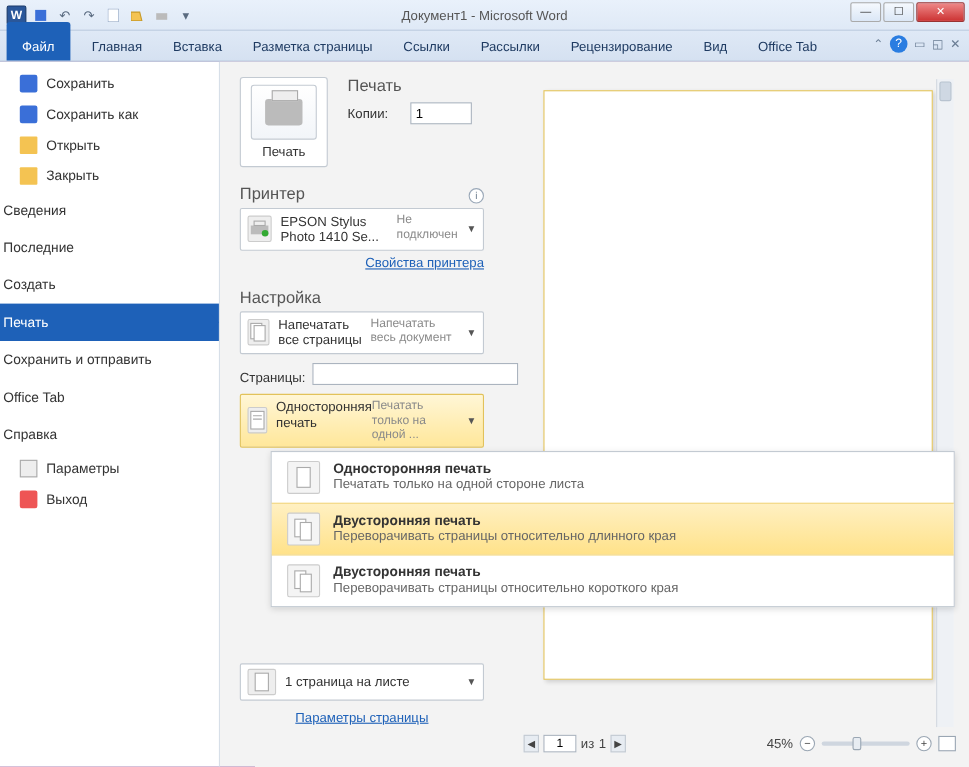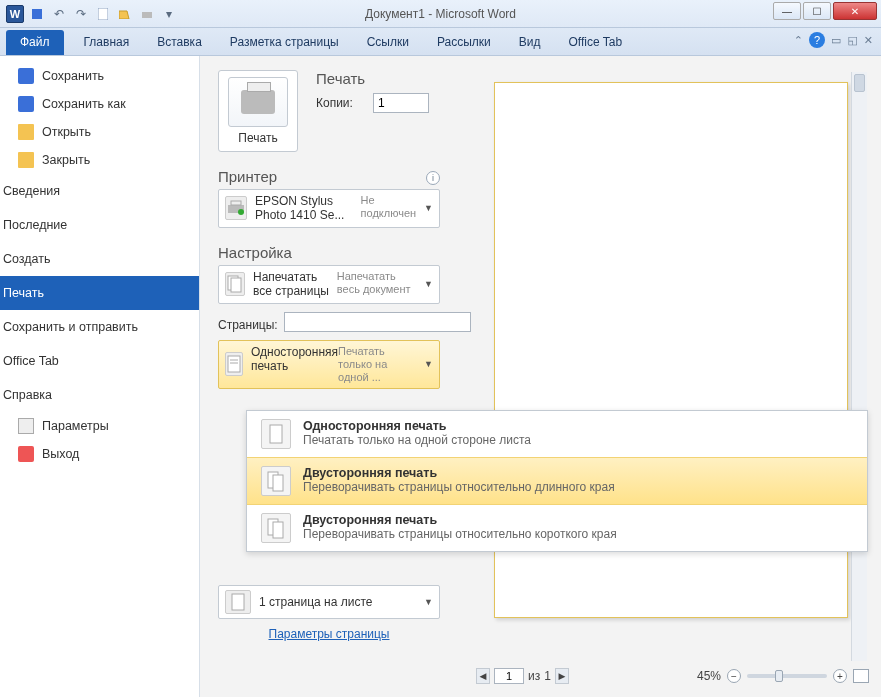--- a/index.html
+++ b/index.html
@@ -12,21 +12,21 @@
   .qat-btn { width: 18px; height: 18px; display: flex; align-items: center; justify-content: center; color: #5a6b80; border-radius: 2px; }
   .title-text { position: absolute; left: 50%; transform: translateX(-50%); font-size: 12px; color: #555; }
   .win-controls { position: absolute; right: 4px; top: 2px; display: flex; gap: 2px; }
   .win-btn { width: 28px; height: 18px; display: flex; align-items: center; justify-content: center; font-size: 10px; border: 1px solid #aaa; border-radius: 2px; }
   .win-min { background: linear-gradient(#f5f9fe,#dbe7f6); }
   .win-max { background: linear-gradient(#f5f9fe,#dbe7f6); }
   .win-close { background: linear-gradient(#e88,#c33); color: #fff; border-color: #933; width: 44px; }
 
   
   .ribbon { height: 28px; background: linear-gradient(#dfe9f6,#d5e1f1); display: flex; align-items: flex-end; padding-left: 6px; border-bottom: 1px solid #b8c8dc; position: relative; }
-  .tab { padding: 5px 14px 6px; font-size: 12px; color: #1f3b62; cursor: default; }
+  .tab { padding: 15px 14px 6px; font-size: 12px; color: #1f3b62; cursor: default; }
   .tab.file { background: #1e61b8; color: #fff; border-radius: 3px 3px 0 0; margin-right: 6px; }
   .ribbon-right { position: absolute; right: 8px; top: 4px; display: flex; gap: 6px; align-items: center; }
   .ribbon-right .help-icon { width: 16px; height: 16px; border-radius: 50%; background: #2a7de1; color: #fff; font-size: 11px; display: flex; align-items: center; justify-content: center; }
   .ribbon-right .sm { color: #6a7d94; font-size: 11px; }
 
   
   .main { display: flex; height: calc(697px - 56px); background: #701a75; }
 
   
   .side { width: 200px; background: #fff; border-right: 1px solid #d7dfe8; padding-top: 6px; display: flex; flex-direction: column; }
@@ -139,20 +139,21 @@
   </div>
 </div>
 
 <div class="ribbon">
   <div class="tab file">Файл</div>
   <div class="tab">Главная</div>
   <div class="tab">Вставка</div>
   <div class="tab">Разметка страницы</div>
   <div class="tab">Ссылки</div>
   <div class="tab">Рассылки</div>
+  <div class="tab">Рецензирование</div>
   <div class="tab">Вид</div>
   <div class="tab">Office Tab</div>
   <div class="ribbon-right">
     <span class="sm">⌃</span>
     <div class="help-icon">?</div>
     <span class="sm">▭</span>
     <span class="sm">◱</span>
     <span class="sm">✕</span>
   </div>
 </div>
@@ -237,20 +238,21 @@
               <rect x="5" y="1" width="10" height="4" fill="#eee" stroke="#aaa"></rect>
               <circle cx="15" cy="12" r="3" fill="#3a3"></circle>
             </svg>
         </div>
         <div class="dd-text">
           <span class="t1">EPSON Stylus Photo 1410 Se...</span>
           <span class="t2">Не подключен</span>
         </div>
         <span class="chev">▼</span>
       </div>
+      <div class="right-align"><span class="linky">Свойства принтера</span></div>
     </div>
 
     <div class="section pane-col">
       <div class="section-head">
         <div class="h2">Настройка</div>
       </div>
       <div class="dd">
         <div class="dd-icon">
           <svg width="18" height="20">
               <rect x="2" y="2" width="10" height="14" fill="#fff" stroke="#aaa"></rect>

